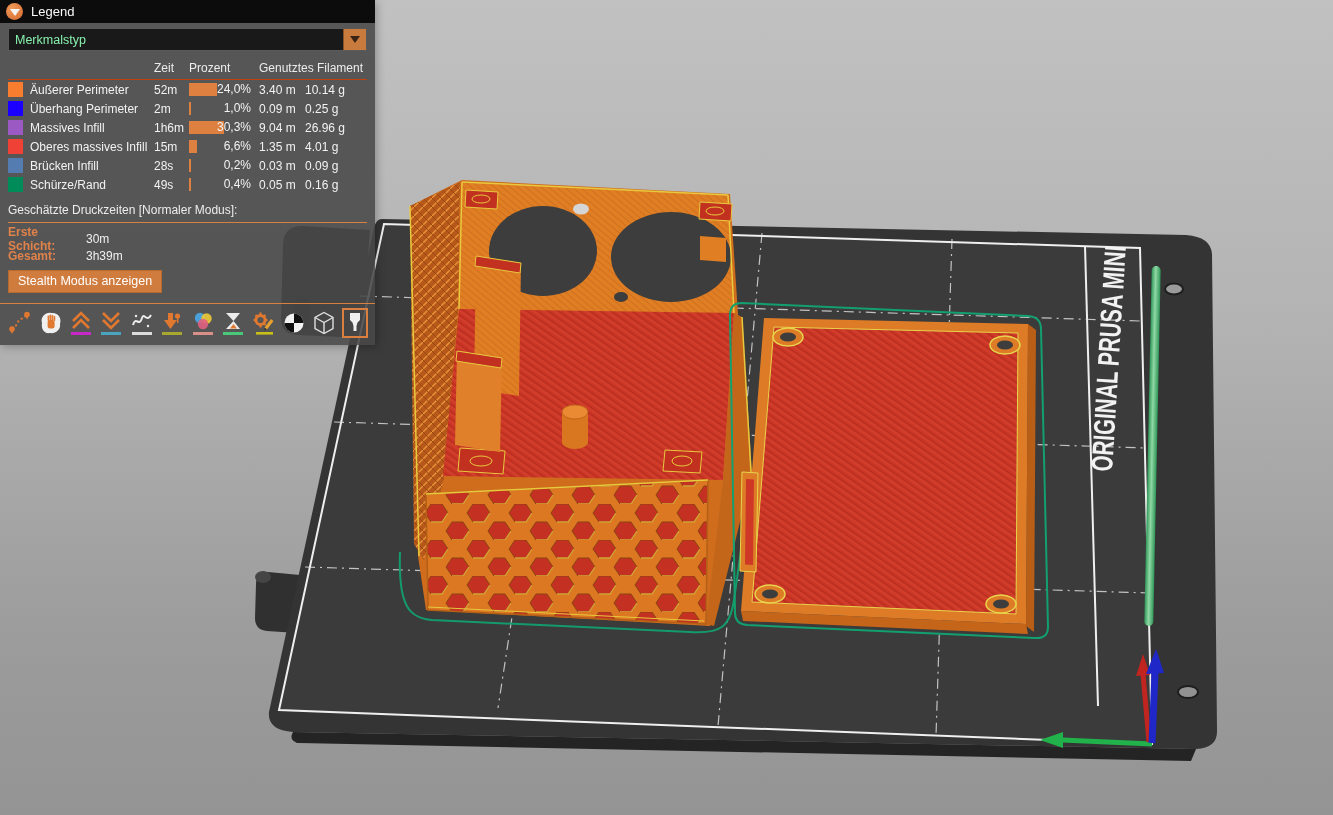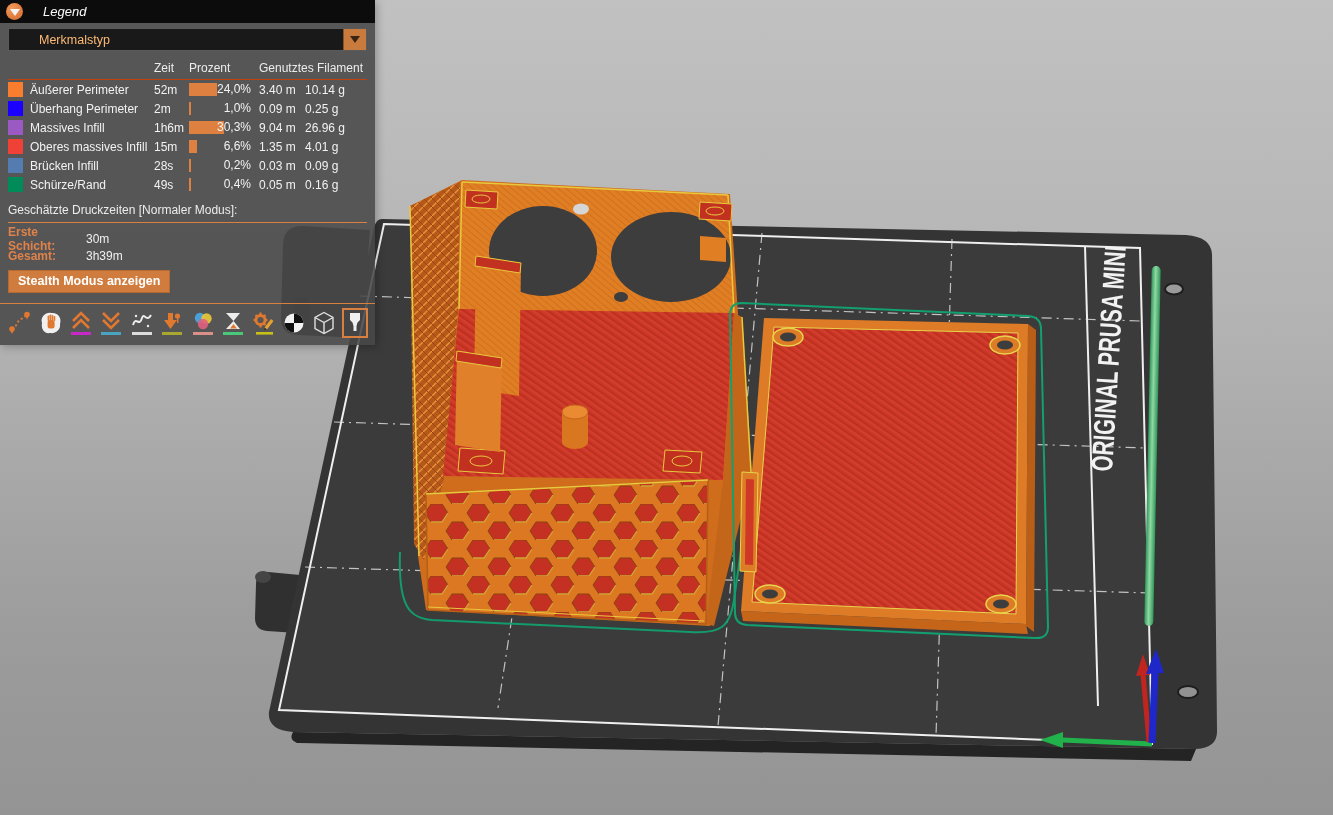--- a/index.html
+++ b/index.html
@@ -9,45 +9,45 @@
     font-family:"Liberation Sans",sans-serif;
   }
   #scene{position:absolute;left:0;top:0;width:1333px;height:815px;}
   
   #legend-panel{
     position:absolute;left:0;top:0;width:375px;
     background:rgba(72,72,72,0.88);
     color:#f0f0f0;font-size:12px;
     box-shadow:2px 2px 8px rgba(0,0,0,0.25);
   }
-  .titlebar{height:23px;background:#0c0c0c;display:flex;align-items:center;gap:20px;padding:0 6px;font-style:italic;}
+  .titlebar{height:23px;background:#0c0c0c;display:flex;align-items:center;gap:8px;padding:0 6px;}
   .title-icon{width:17px;height:17px;border-radius:50%;background:radial-gradient(circle at 35% 30%,#f09a5a,#d4692e);
     display:flex;align-items:center;justify-content:center;flex:0 0 auto;}
   .title-icon .tri{width:0;height:0;border-left:5px solid transparent;border-right:5px solid transparent;border-top:7px solid #f4f4f4;margin-top:1px;}
   .title-text{font-size:13px;color:#fafafa;}
   .legend-body{padding:5px 8px 0 8px;}
   .dropdown{height:21px;display:flex;margin-bottom:8px;border:1px solid #5a5a5a;background:#191919;}
-  .dropdown .dd-value{flex:1;display:flex;align-items:center;padding-left:6px;color:#fdba74;font-size:12.5px;margin-left:24px;}
+  .dropdown .dd-value{flex:1;display:flex;align-items:center;padding-left:6px;color:#86efac;font-size:12.5px;}
   .dropdown .dd-btn{width:22px;background:#c97a3d;display:flex;align-items:center;justify-content:center;border-left:1px solid #8a5124;}
   .dropdown .dd-btn .tri{width:0;height:0;border-left:5px solid transparent;border-right:5px solid transparent;border-top:7px solid #3a2414;}
   .legend-grid-header,.legend-row{
     display:grid;grid-template-columns:22px 124px 35px 70px 46px 48px;align-items:center;
   }
   .legend-grid-header{height:17px;border-bottom:1px solid #c2410c;padding-bottom:3px;color:#ececec;}
   .legend-grid-header .col-filament{grid-column:5 / span 2;white-space:nowrap;}
   .legend-row{height:19px;color:#f2f2f2;}
   .swatch{width:15px;height:15px;}
   .cell-pct{position:relative;height:19px;}
   .cell-pct .bar{position:absolute;left:0;top:3px;height:13px;background:#dd8040;}
   .cell-pct .pct{position:absolute;right:8px;top:2px;}
   .section-head{margin-top:9px;padding-bottom:5px;border-bottom:1px solid #d97f3f;color:#ececec;}
   .est-row{display:grid;grid-template-columns:78px auto;align-items:center;height:19px;margin-top:2px;}
   .est-label{color:#e0824a;font-weight:bold;}
   .stealth-btn{display:inline-block;margin-top:5px;background:#d07c3e;border:1px solid #b8692f;color:#fff;
-    padding:3px 9px 4px 9px;font-size:12.5px;cursor:pointer;font-weight:bold;}
+    padding:3px 9px 4px 9px;font-size:12.5px;cursor:pointer;}
   .toolbar-divider{border-top:1px solid #d97f3f;margin:10px -8px 0 -8px;}
   .icon-row{display:flex;align-items:center;gap:6px;padding:5px 0 8px 0;}
   .tool-icon{width:26px;height:28px;display:flex;align-items:center;justify-content:center;}
   .tool-icon.selected{outline:2px solid #d97f3f;outline-offset:-1px;}
 </style>
 </head>
 <body>
 
 <svg id="scene" viewBox="0 0 1333 815" xmlns="http://www.w3.org/2000/svg">
   <defs>

